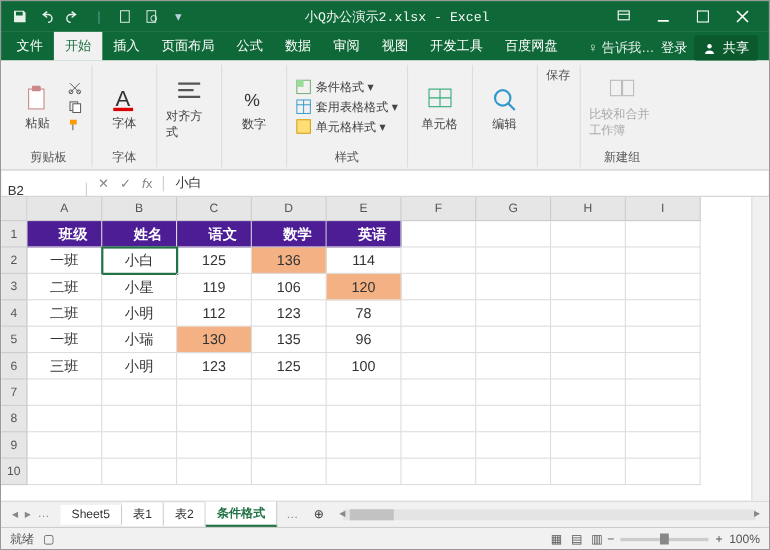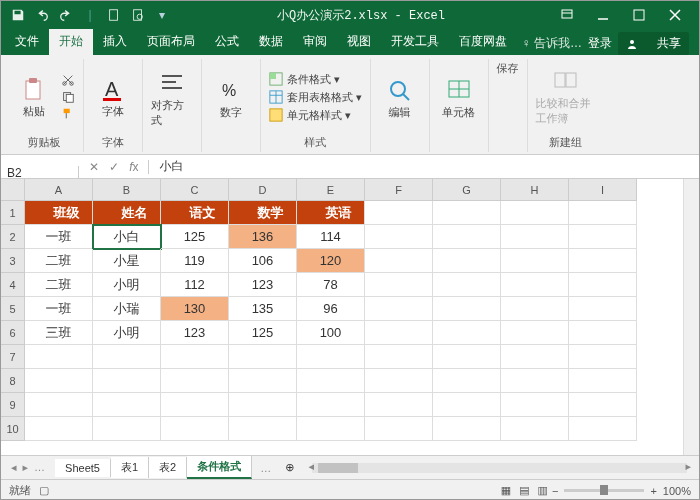--- a/index.html
+++ b/index.html
@@ -8,21 +8,21 @@
 .titlebar .qat { display: flex; gap: 2px; }
 .titlebar .qat span { width: 22px; height: 20px; display: inline-flex; align-items: center; justify-content: center; opacity: .9; }
 .titlebar .title { flex: 1; text-align: center; font-size: 12px; opacity: .95; font-family: Liberation Mono, monospace; }
 .titlebar .winctl { display: flex; gap: 0; }
 .titlebar .winctl span { width: 36px; height: 28px; display: inline-flex; align-items: center; justify-content: center; }
 .tabs { height: 26px; background: #0e6837; display: flex; align-items: flex-end; padding: 0 4px; color: #fff; }
 .tabs .tab { padding: 4px 10px 5px; font-size: 12px; cursor: pointer; }
 .tabs .tab.active { background: #f1f1f1; color: #217346; }
 .tabs .spacer { flex: 1; }
 .tabs .right { display: flex; align-items: center; gap: 6px; padding-right: 6px; }
-.tabs .share { background: #0a5a2e; padding: 3px 8px; border-radius: 2px; display: flex; align-items: center; gap: 19px; }
+.tabs .share { background: #0a5a2e; padding: 3px 8px; border-radius: 2px; display: flex; align-items: center; gap: 6px; }
 .ribbon { height: 100px; background: #f1f1f1; border-bottom: 1px solid #ccc; display: flex; padding: 4px 4px 2px; }
 .group { display: flex; flex-direction: column; align-items: center; padding: 0 8px; border-right: 1px solid #ddd; justify-content: space-between; }
 .group:last-child { border-right: none; }
 .group .body { flex: 1; display: flex; align-items: center; gap: 6px; padding-top: 2px; }
 .group .label { font-size: 11px; color: #555; padding: 2px 0; }
 .btn-big { display: flex; flex-direction: column; align-items: center; gap: 2px; font-size: 11px; color: #444; width: 42px; }
 .btn-big.disabled { color: #aaa; justify-content: flex-end; }
 .ico { width: 28px; height: 26px; display: inline-block; }
 .vlist { display: flex; flex-direction: column; gap: 3px; font-size: 11px; color: #444; }
 .vlist div { display: flex; align-items: center; gap: 4px; }
@@ -33,21 +33,21 @@
 .fxv { padding: 0 10px; }
 .grid-area { position: relative; height: calc(500px - 28px - 26px - 100px - 24px - 24px - 22px); overflow: hidden; background: #fff; }
 .grid-area .rowh { position: absolute; left: 0; top: 0; width: 24px; background: #e6e6e6; }
 .grid-area .rowh div { height: 24px; border-bottom: 1px solid #ccc; border-right: 1px solid #ccc; display: flex; align-items: center; justify-content: center; font-size: 11px; color: #555; }
 .grid-area .rowh div:first-child { height: 22px; border-right: 1px solid #ccc; }
 .grid-area .colh { position: absolute; left: 24px; top: 0; height: 22px; display: flex; background: #e6e6e6; }
 .grid-area .colh div { width: 68px; border-right: 1px solid #ccc; border-bottom: 1px solid #ccc; display: flex; align-items: center; justify-content: center; font-size: 11px; color: #555; height: 22px; }
 .cells { position: absolute; left: 24px; top: 22px; }
 .row { display: flex; height: 24px; }
 .cell { width: 68px; height: 24px; border-right: 1px solid #ddd; border-bottom: 1px solid #ddd; display: flex; align-items: center; justify-content: center; font-size: 13px; }
-.hdr { background: #c2410c; color: #fff; font-weight: bold; font-family: "SimSun"; padding-left: 16px; }
+.hdr { background: #4c1d95; color: #fff; font-weight: bold; font-family: "SimSun"; padding-left: 16px; }
 .hl { background: #f4b183; }
 .sel { outline: 2px solid #217346; outline-offset: -1px; }
 .scrollv { position: absolute; right: 0; top: 0; bottom: 0; width: 16px; background: #f0f0f0; border-left: 1px solid #ddd; }
 .sheets { height: 24px; border-top: 1px solid #ccc; display: flex; align-items: center; background: #f1f1f1; font-size: 11px; }
 .sheets .nav { display: flex; gap: 6px; padding: 0 10px; color: #888; }
 .sheets .stab { padding: 3px 10px; border-right: 1px solid #ccc; background: #fff; color: #333; }
 .sheets .stab.active { border-bottom: 2px solid #217346; color: #217346; font-weight: bold; }
 .sheets .scroll { flex: 1; margin: 0 12px; height: 10px; background: #e4e4e4; position: relative; }
 .sheets .scroll .thumb { position: absolute; left: 6px; width: 40px; height: 100%; background: #c2c2c2; }
 .status { height: 22px; background: #f1f1f1; border-top: 1px solid #ccc; display: flex; align-items: center; padding: 0 8px; font-size: 11px; color: #555; }
@@ -243,39 +243,39 @@
           </div>
       </div>
     </div>
     <div class="label">样式</div>
   </div>
   <div class="group">
     <div class="body">
         <div class="btn-big">
           <span class="ico">
             <svg viewBox="0 0 28 26">
+              <rect x="4" y="4" width="20" height="16" fill="none" stroke="#3a7"></rect>
+              <path stroke="#3a7" d="M4 12h20M14 4v16"></path>
+            </svg>
+          </span>
+          <span>单元格</span>
+        </div>
+      </div>
+    <div class="label">&nbsp;</div>
+  </div>
+  <div class="group">
+    <div class="body">
+        <div class="btn-big">
+          <span class="ico">
+            <svg viewBox="0 0 28 26">
               <circle cx="12" cy="12" r="7" fill="none" stroke="#39c" stroke-width="2"></circle>
               <path stroke="#39c" stroke-width="2" d="M17 17l6 6"></path>
             </svg>
           </span>
           <span>编辑</span>
-        </div>
-      </div>
-    <div class="label">&nbsp;</div>
-  </div>
-  <div class="group">
-    <div class="body">
-        <div class="btn-big">
-          <span class="ico">
-            <svg viewBox="0 0 28 26">
-              <rect x="4" y="4" width="20" height="16" fill="none" stroke="#3a7"></rect>
-              <path stroke="#3a7" d="M4 12h20M14 4v16"></path>
-            </svg>
-          </span>
-          <span>单元格</span>
         </div>
       </div>
     <div class="label">&nbsp;</div>
   </div>
   <div class="group">
     <div class="label">保存</div>
   </div>
   <div class="group">
     <div class="body">
         <div class="btn-big disabled" style="width:60px">

